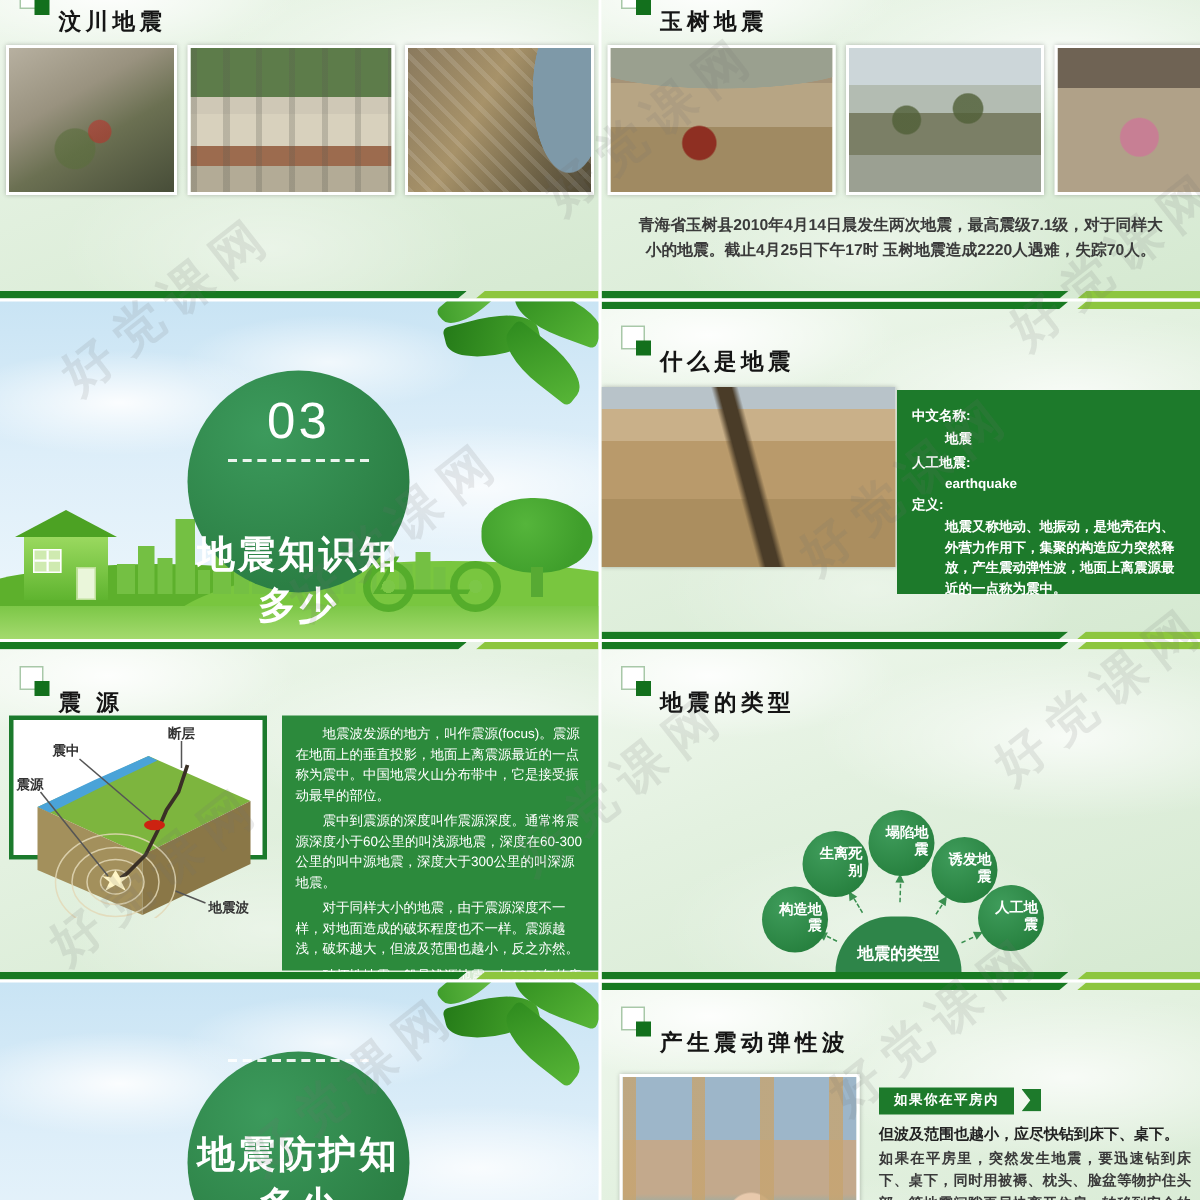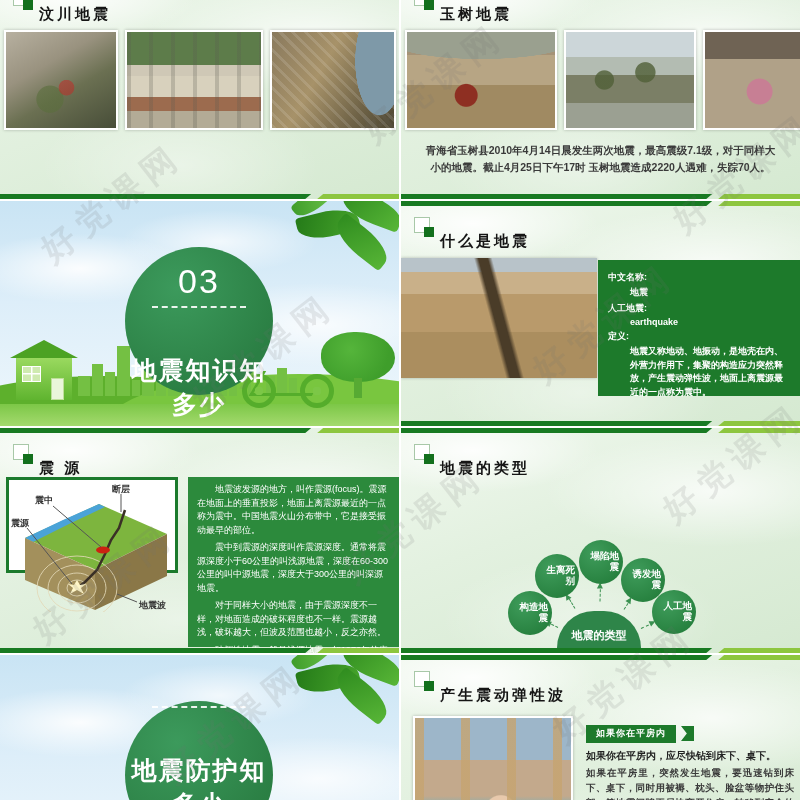--- a/index.html
+++ b/index.html
@@ -380,21 +380,21 @@
         </div>
       <div class="title">
         <span class="ticon"></span>
         <span class="txt">产生震动弹性波</span>
       </div>
       <div class="photo ph-girl prot-photo"></div>
       <div class="banner">
         <span class="bplate">如果你在平房内</span>
         <span class="ribbon"></span>
       </div>
-      <div class="lead">如果你在平房内，应尽快钻到床下、桌下。</div>
+      <div class="lead">但波及范围也越小，应尽快钻到床下、桌下。</div>
       <div class="prot-body">如果在平房里，突然发生地震，要迅速钻到床下、桌下，同时用被褥、枕头、脸盆等物护住头部，等地震间隙再尽快离开住房，转移到安全的地方。地震时如果房屋倒塌，应呆在</div>
     </div>
   </div>
 </div>
 
 <div>
   <span class="wm" style="left:28px;top:180px">好党课网</span>
   <span class="wm" style="left:350px;top:60px">好党课网</span>
   <span class="wm" style="left:660px;top:150px">好党课网</span>
   <span class="wm" style="left:180px;top:330px">好党课网</span>

